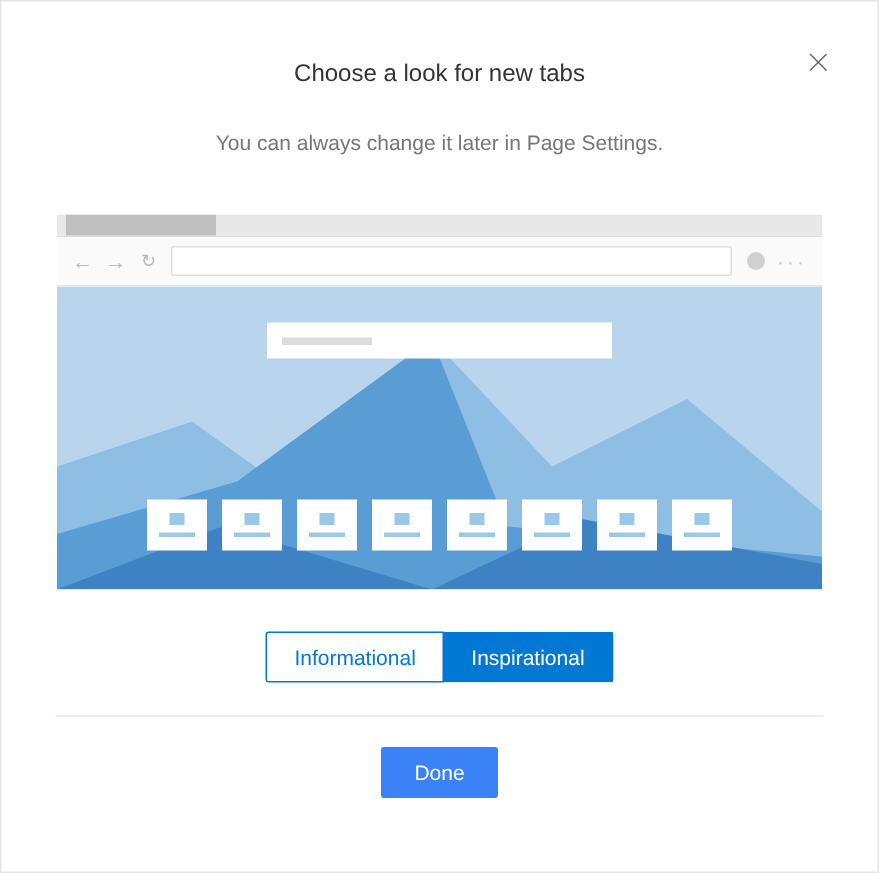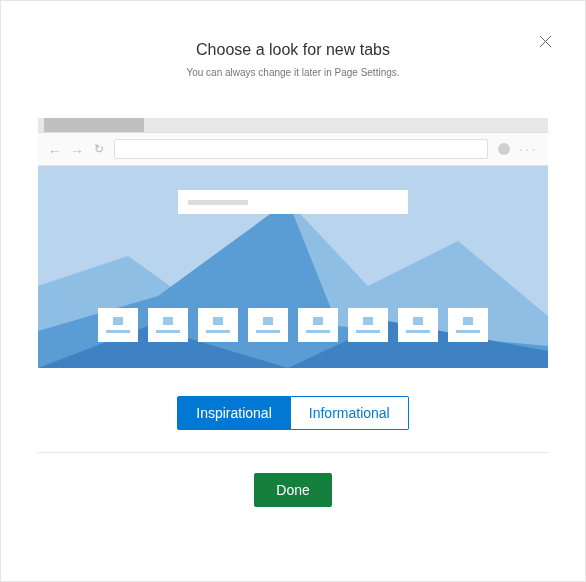--- a/index.html
+++ b/index.html
@@ -24,24 +24,24 @@
       color: #666;
     }
     .header {
       text-align: center;
       padding-top: 40px;
     }
     .title {
       font-size: 16px;
       color: #333;
       font-weight: 400;
-      margin-bottom: 8px;
+      margin-bottom: 28px;
     }
     .subtitle {
-      font-size: 10px;
+      font-size: 14px;
       color: #767676;
     }
     .preview {
       margin: 40px auto 0;
       width: 510px;
       height: 250px;
       position: relative;
       overflow: hidden;
     }
     .browser-chrome {
@@ -184,21 +184,21 @@
     .divider {
       height: 1px;
       background: #e8e8e8;
       margin: 22px 36px 0;
     }
     .done-row {
       text-align: center;
       margin-top: 20px;
     }
     .done-btn {
-      background: #15803d;
+      background: #3b82f6;
       color: #fff;
       border: none;
       font-size: 14px;
       padding: 9px 22px;
       border-radius: 2px;
       cursor: pointer;
     }
   </style>
 </head>
 <body>
@@ -276,21 +276,21 @@
         </div>
       <div class="tile">
           <div class="tile-square"></div>
           <div class="tile-line"></div>
         </div>
     </div>
   </div>
 </div>
 
 <div class="segmented">
+  <button class="seg-btn">Informational</button>
   <button class="seg-btn active">Inspirational</button>
-  <button class="seg-btn">Informational</button>
 </div>
 
 <div class="divider"></div>
 
 <div class="done-row">
   <button class="done-btn">Done</button>
 </div>
 
 </body></html>

